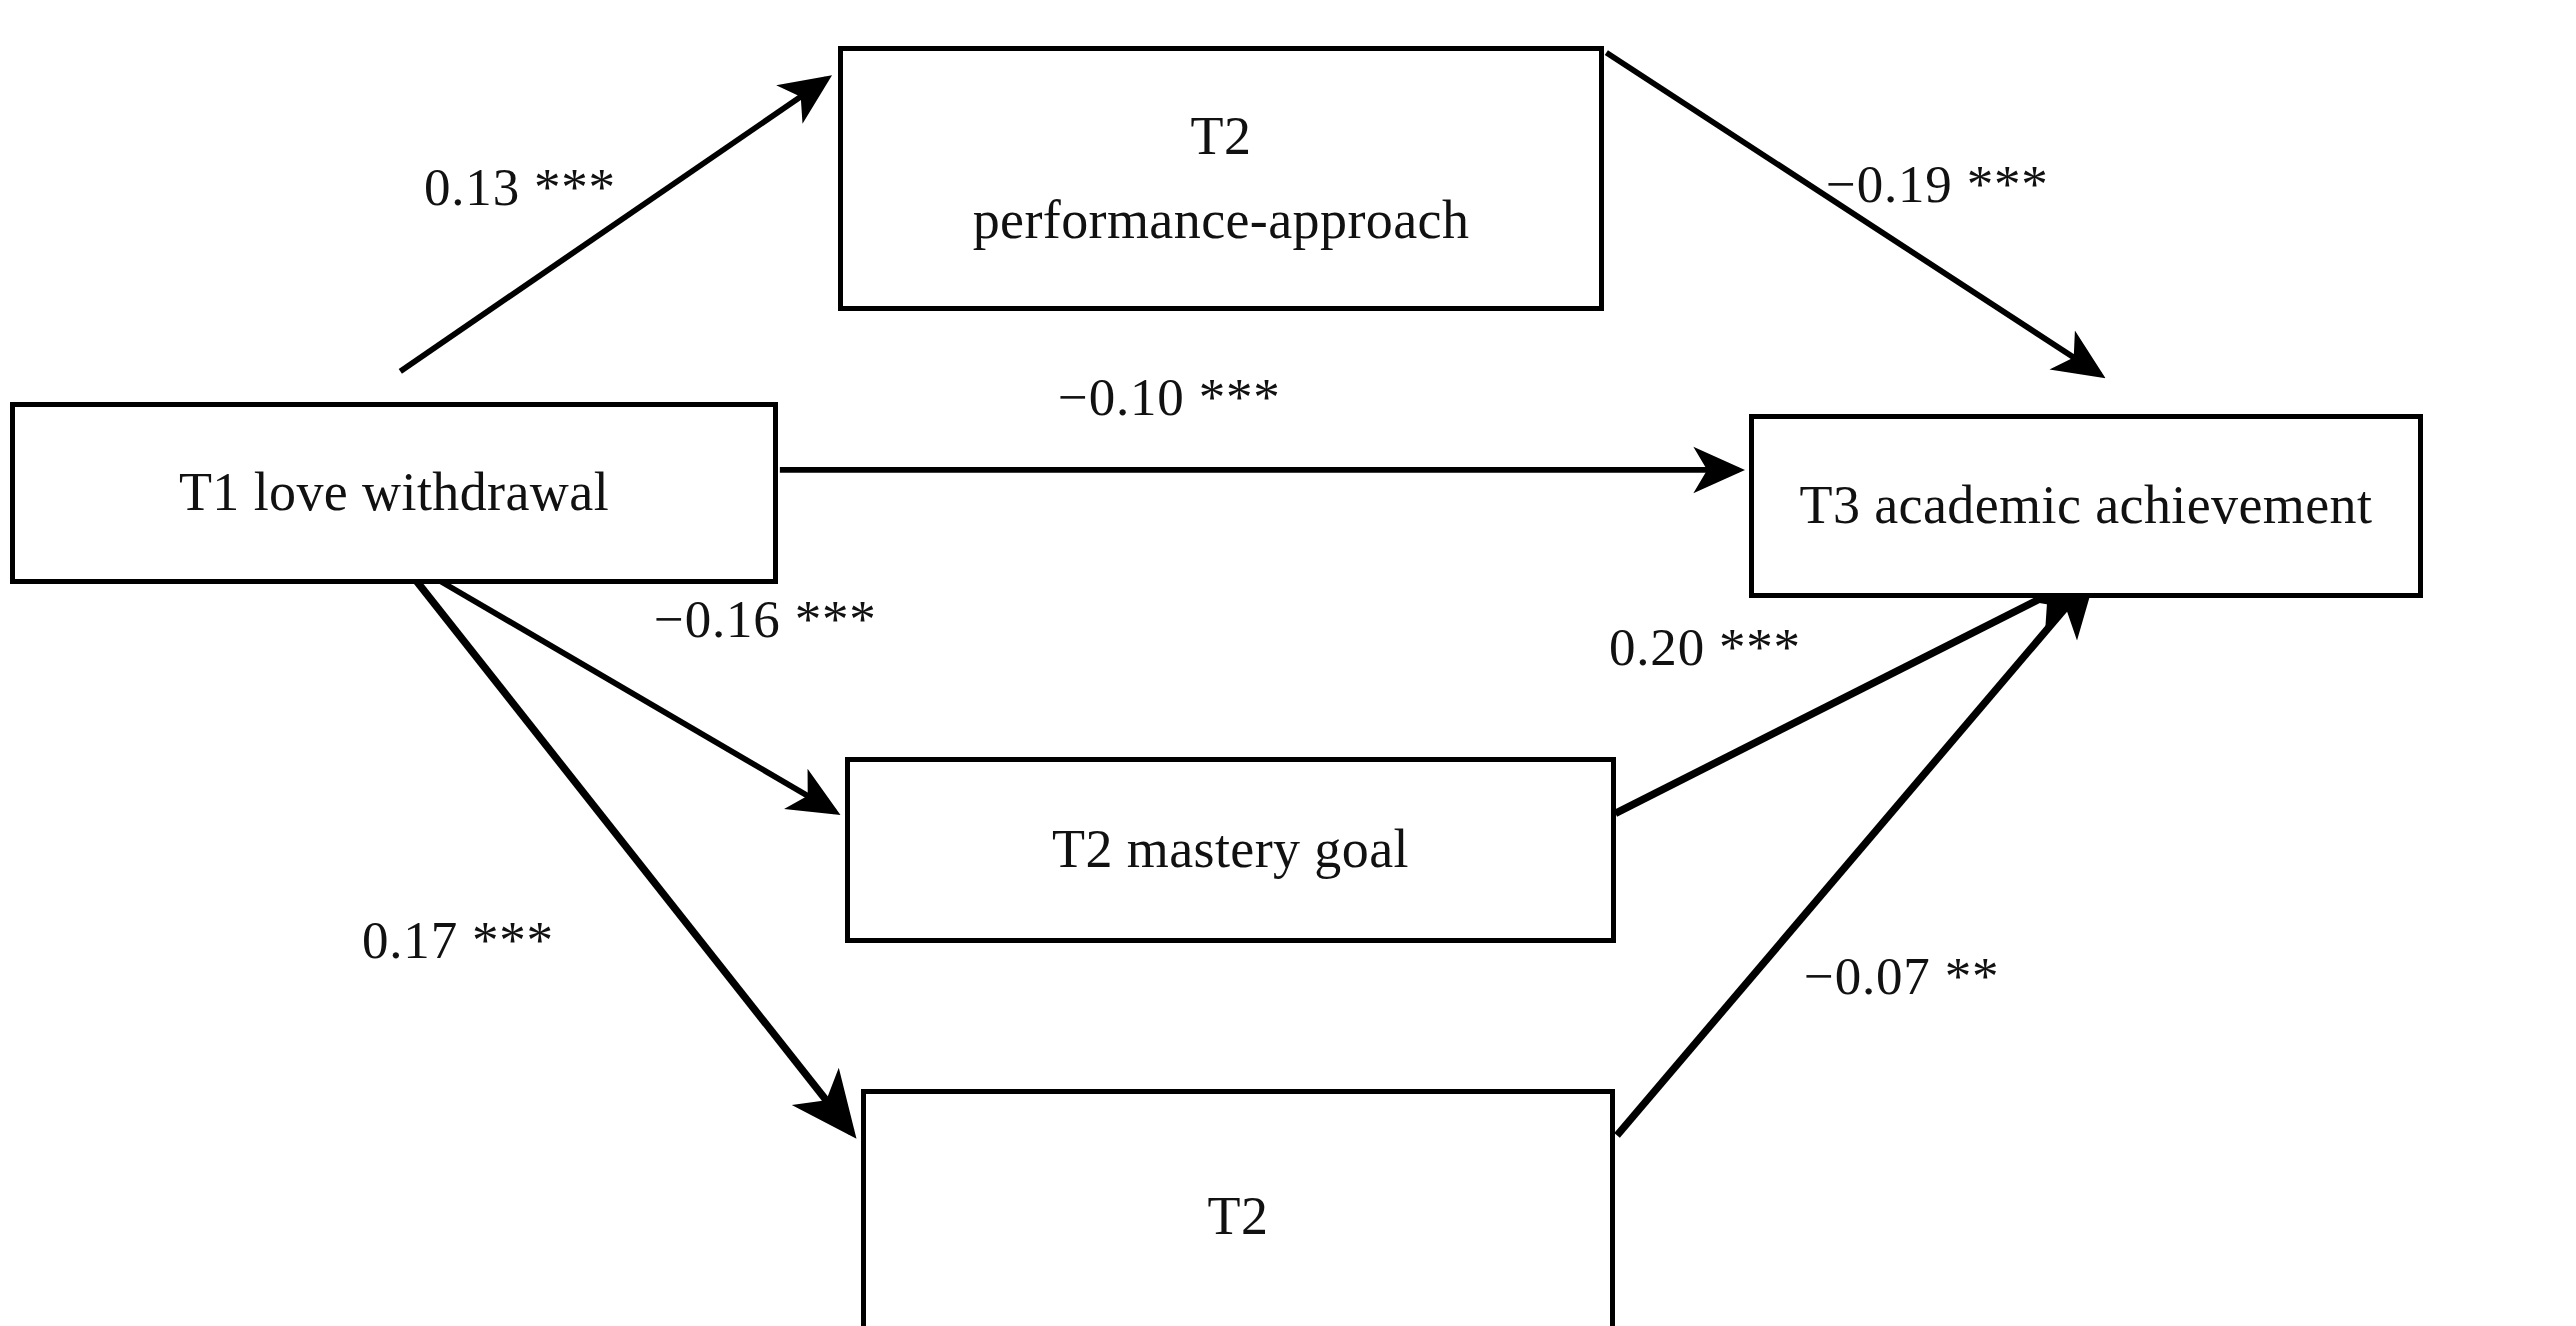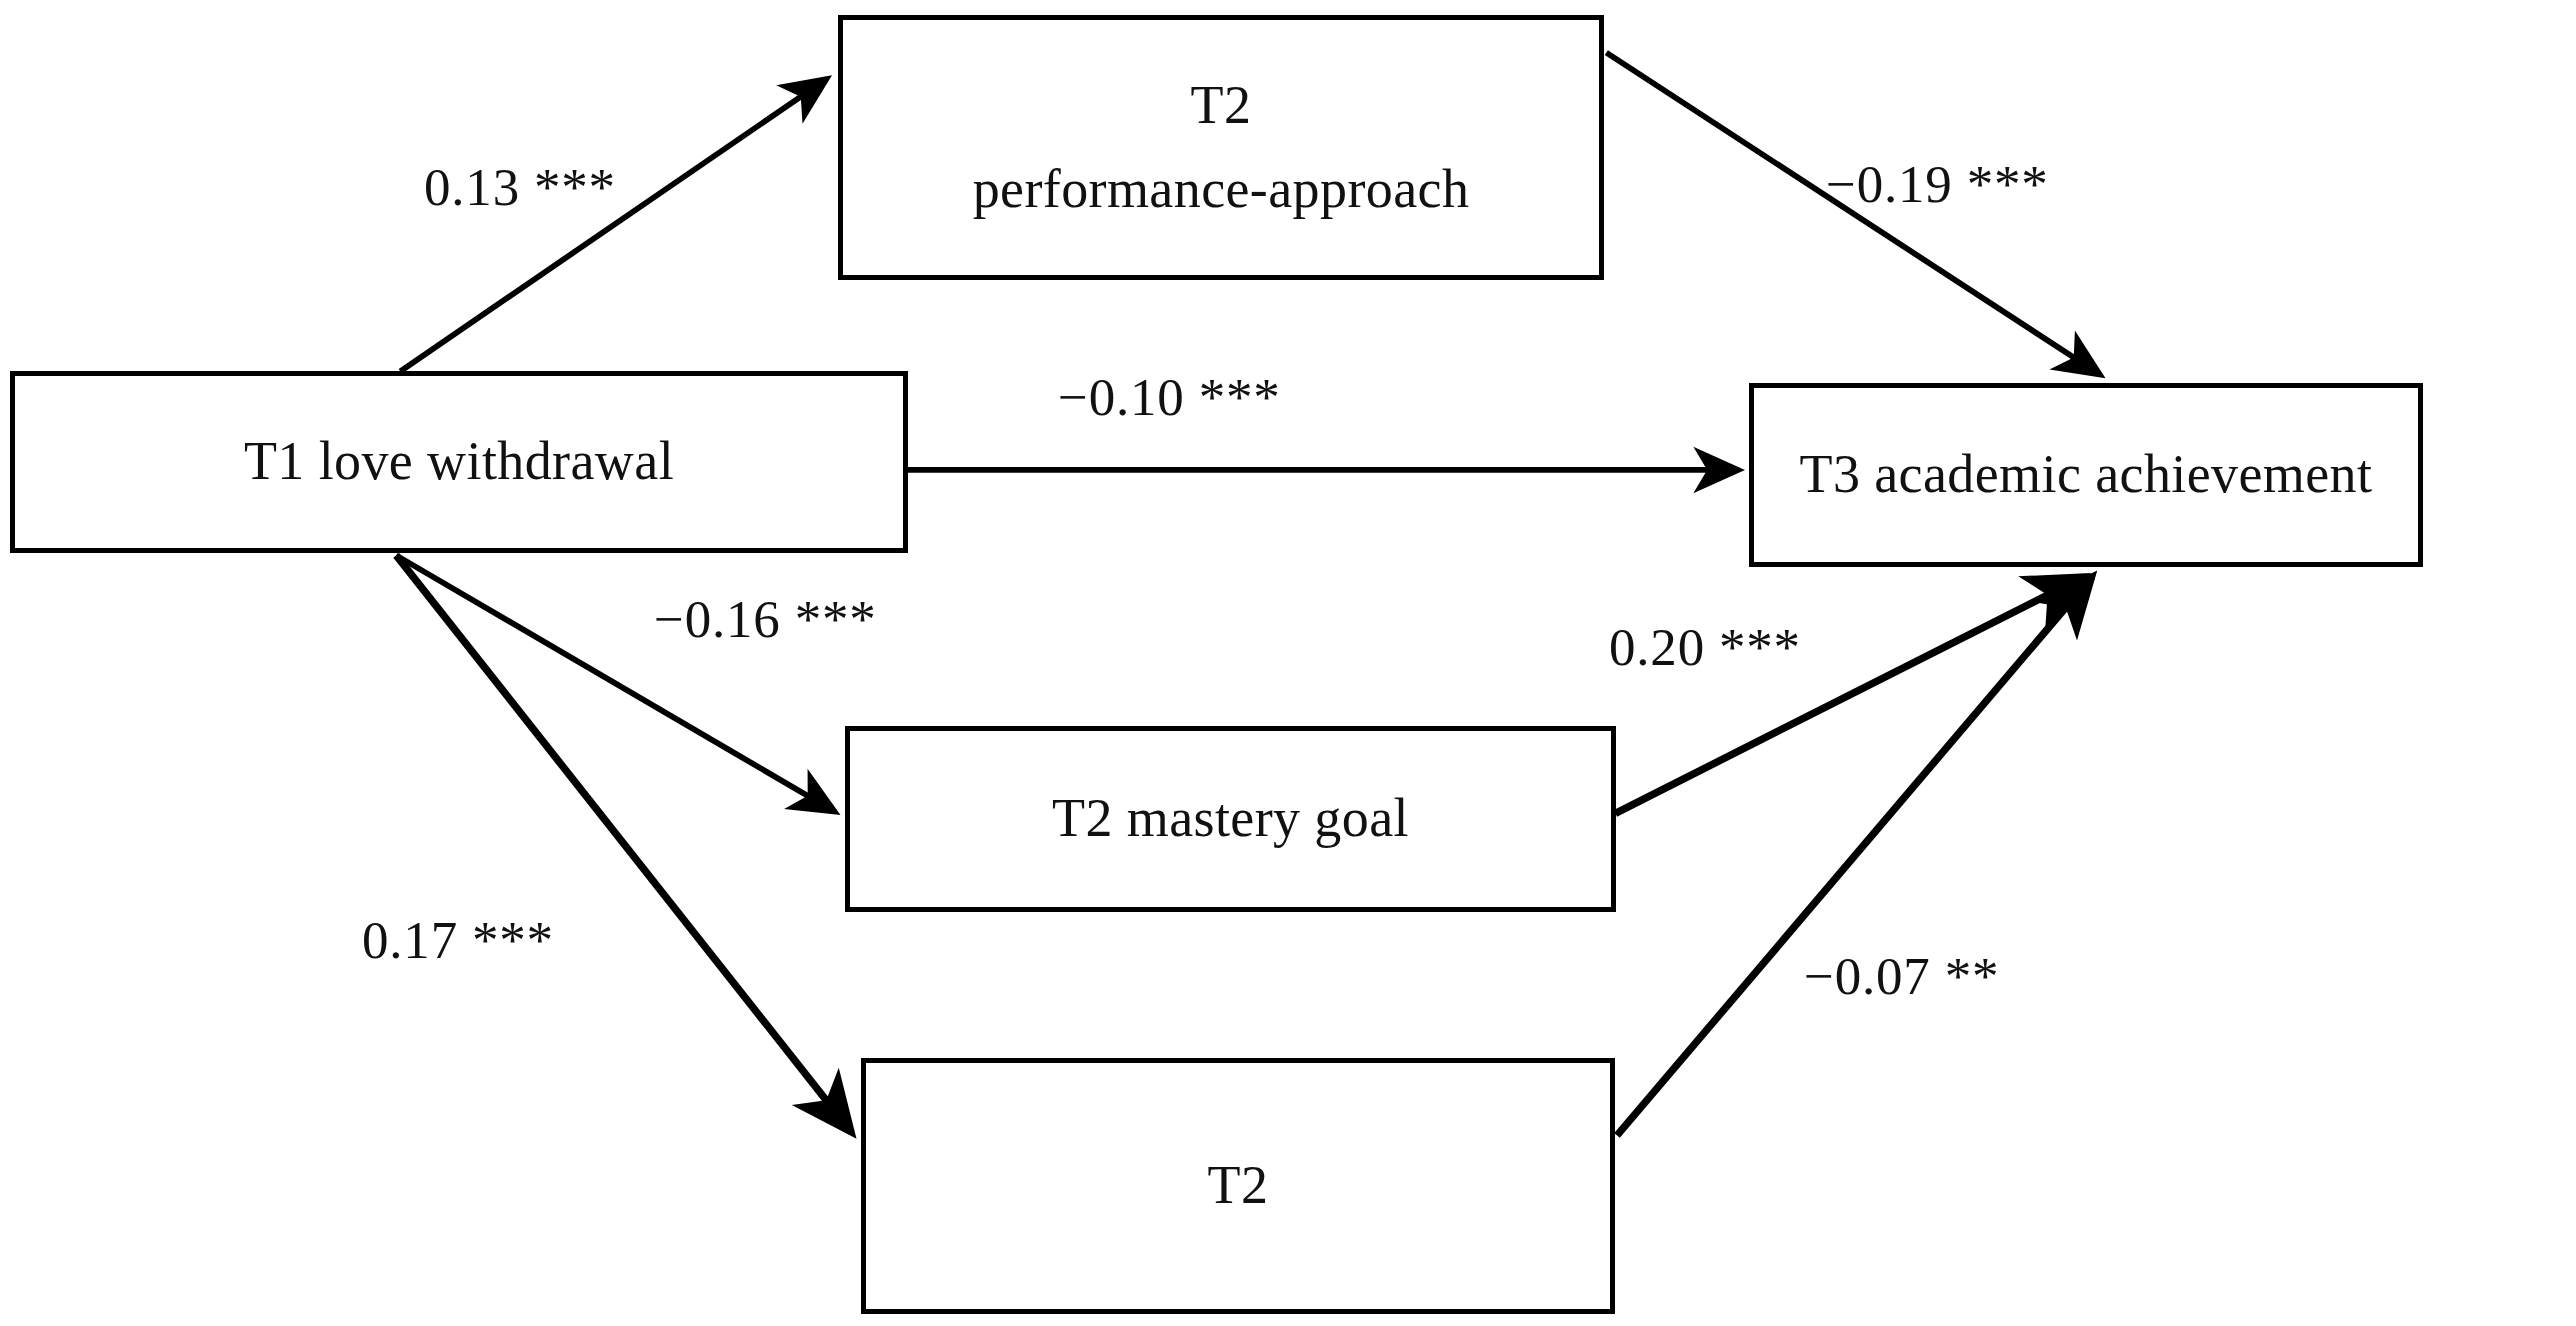--- a/index.html
+++ b/index.html
@@ -33,37 +33,38 @@
     display: flex;
     flex-direction: column;
     align-items: center;
     justify-content: center;
     text-align: center;
     color: #111111;
     font-size: 54px;
     line-height: 1.55;
     letter-spacing: 0.4px;
     z-index: 3;
+    margin-top: 31px;
   }
   .node-line {
     display: block;
     white-space: nowrap;
   }
   .edge-label {
     position: absolute;
     color: #111111;
     font-size: 53px;
     line-height: 1;
     white-space: nowrap;
     letter-spacing: 0.8px;
     z-index: 4;
   }
   
   #box-approach  { left: 838px; top: 15px;   width: 766px;  height: 265px; }
-  #box-withdrawal{ left: 10px;   top: 371px;  width: 898px;  height: 182px; }
+  #box-withdrawal{ left: 10px;   top: 371px;  width: 768px;  height: 182px; }
   #box-achievement{left: 1749px; top: 383px;  width: 674px;  height: 184px; }
   #box-mastery   { left: 845px; top: 726px;  width: 771px;  height: 186px; }
   #box-avoidance { left: 861px; top: 1058px; width: 754px;  height: 256px; }
   
   #label-wd-approach  { left: 424px;  top: 161px;  }
   #label-approach-ach { left: 1826px; top: 158px;  }
   #label-wd-ach       { left: 1058px; top: 371px;  }
   #label-wd-mastery   { left: 654px;  top: 593px;  }
   #label-mastery-ach  { left: 1609px; top: 621px;  }
   #label-wd-avoidance { left: 362px;  top: 914px; }

